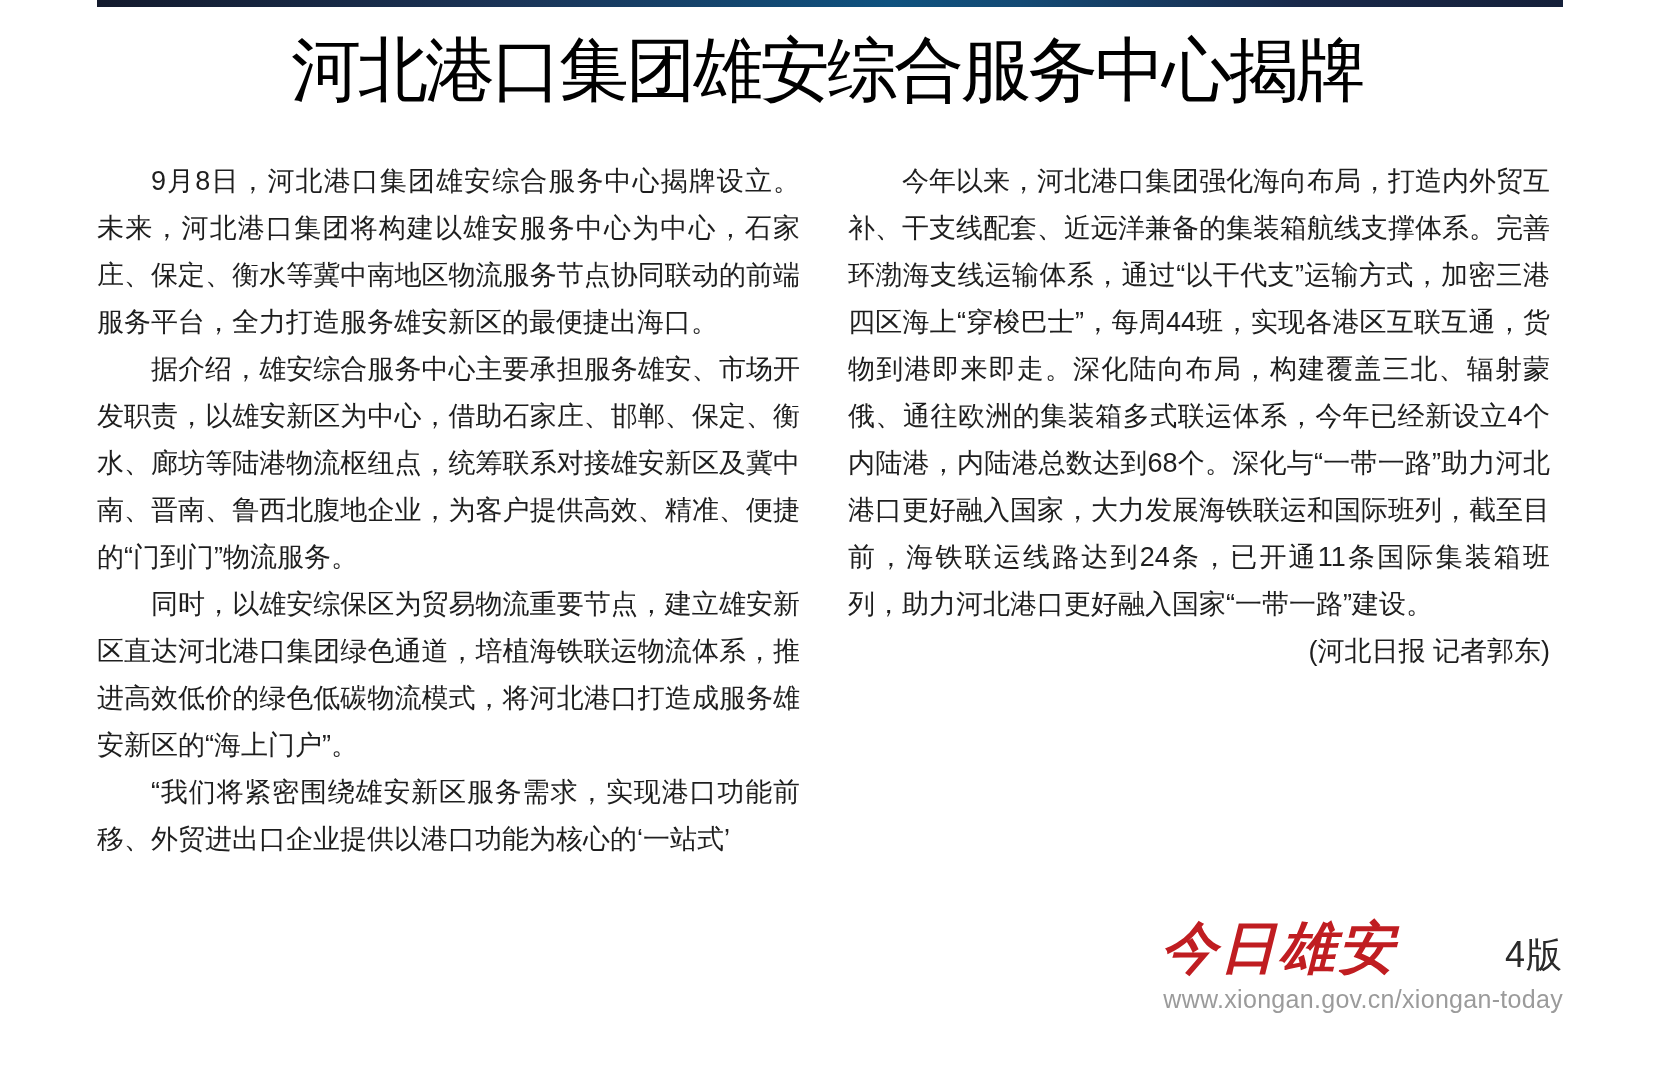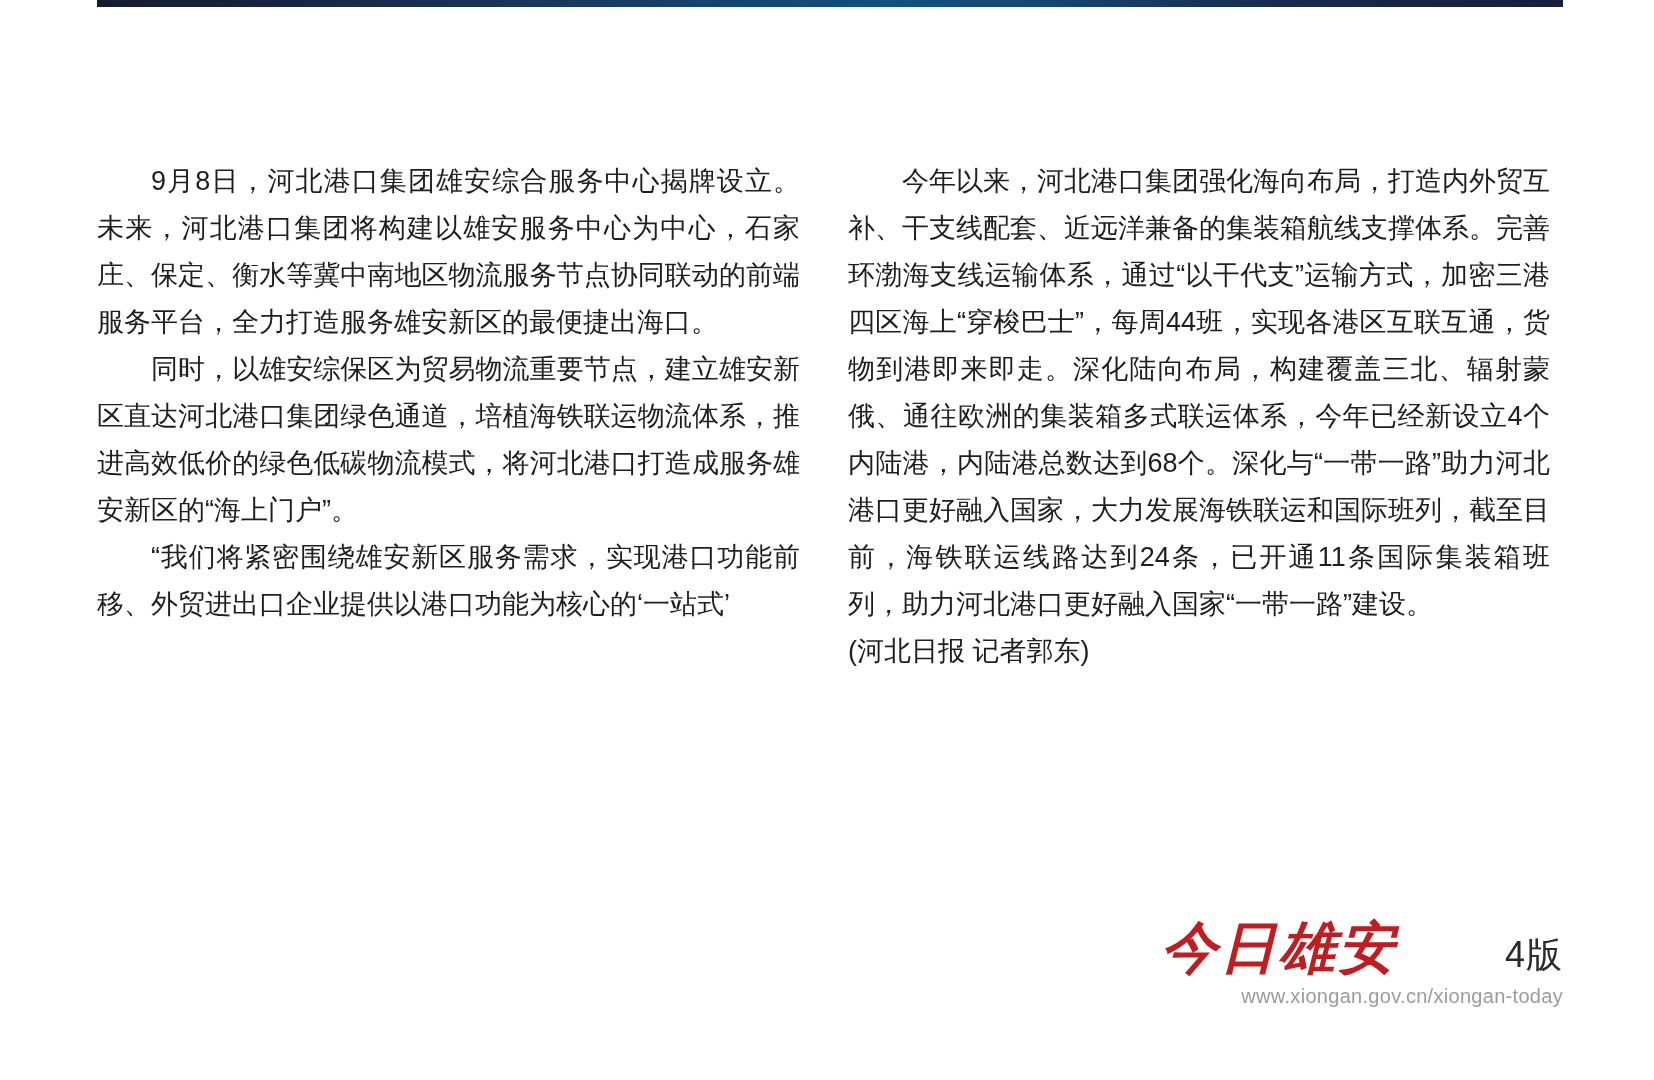--- a/index.html
+++ b/index.html
@@ -57,20 +57,21 @@
     line-height: 47px;
     color: #1e1e1e;
     text-align: justify;
   }
   .col-left  { width: 703px; }
   .col-right { width: 702px; }
   .para { margin: 0; }
   .indent { text-indent: 2em; }
   .byline {
     margin: 0;
+    text-align: right;
   }
   .footer {
     position: absolute;
     top: 924px;
     right: 91px;
     width: 402px;
   }
   .footer-row {
     display: flex;
     justify-content: space-between;
@@ -86,39 +87,41 @@
     letter-spacing: 3px;
   }
   .page-number {
     font-size: 36px;
     color: #2a2a2a;
     letter-spacing: 1px;
     text-align: right;
   }
   .url {
     margin-top: 5px;
-    font-size: 20px;
+    font-size: 25px;
     color: #9b9b9b;
     letter-spacing: 0.3px;
     text-align: right;
     white-space: nowrap;
   }
 </style>
 </head>
 <body>
 
 <div class="page">
 
   <div class="top-bar"></div>
 
+  <h1 class="title">河北港口集团雄安综合服务中心揭牌</h1>
 
   <div class="columns">
 
     <div class="col col-left">
       <p class="para indent">9月8日，河北港口集团雄安综合服务中心揭牌设立。未来，河北港口集团将构建以雄安服务中心为中心，石家庄、保定、衡水等冀中南地区物流服务节点协同联动的前端服务平台，全力打造服务雄安新区的最便捷出海口。</p>
+      <p class="para indent">据介绍，雄安综合服务中心主要承担服务雄安、市场开发职责，以雄安新区为中心，借助石家庄、邯郸、保定、衡水、廊坊等陆港物流枢纽点，统筹联系对接雄安新区及冀中南、晋南、鲁西北腹地企业，为客户提供高效、精准、便捷的“门到门”物流服务。</p>
       <p class="para indent">同时，以雄安综保区为贸易物流重要节点，建立雄安新区直达河北港口集团绿色通道，培植海铁联运物流体系，推进高效低价的绿色低碳物流模式，将河北港口打造成服务雄安新区的“海上门户”。</p>
       <p class="para indent">“我们将紧密围绕雄安新区服务需求，实现港口功能前移、外贸进出口企业提供以港口功能为核心的‘一站式’</p>
     </div>
 
     <div class="col col-right">
       <p class="para indent">今年以来，河北港口集团强化海向布局，打造内外贸互补、干支线配套、近远洋兼备的集装箱航线支撑体系。完善环渤海支线运输体系，通过“以干代支”运输方式，加密三港四区海上“穿梭巴士”，每周44班，实现各港区互联互通，货物到港即来即走。深化陆向布局，构建覆盖三北、辐射蒙俄、通往欧洲的集装箱多式联运体系，今年已经新设立4个内陆港，内陆港总数达到68个。深化与“一带一路”助力河北港口更好融入国家，大力发展海铁联运和国际班列，截至目前，海铁联运线路达到24条，已开通11条国际集装箱班列，助力河北港口更好融入国家“一带一路”建设。</p>
       <p class="byline">(河北日报 记者郭东)</p>
     </div>
 
   </div>

